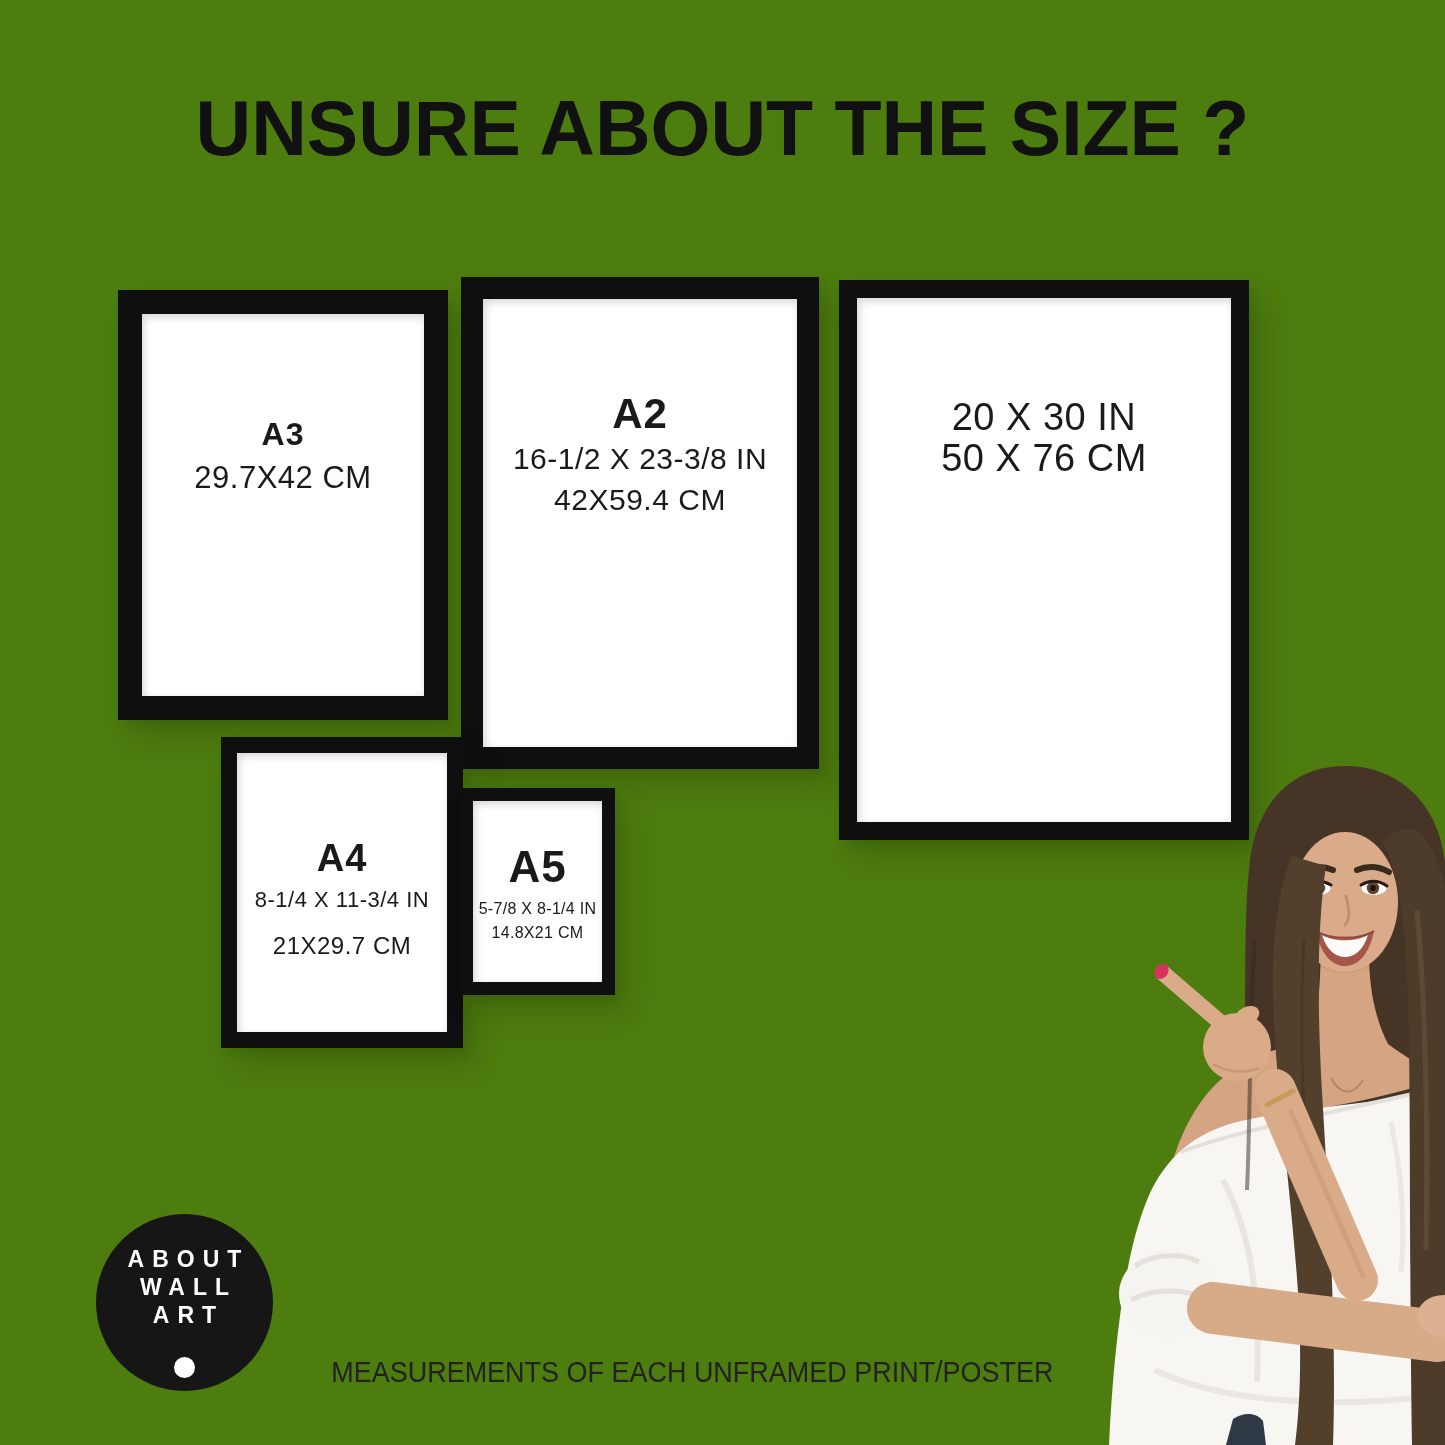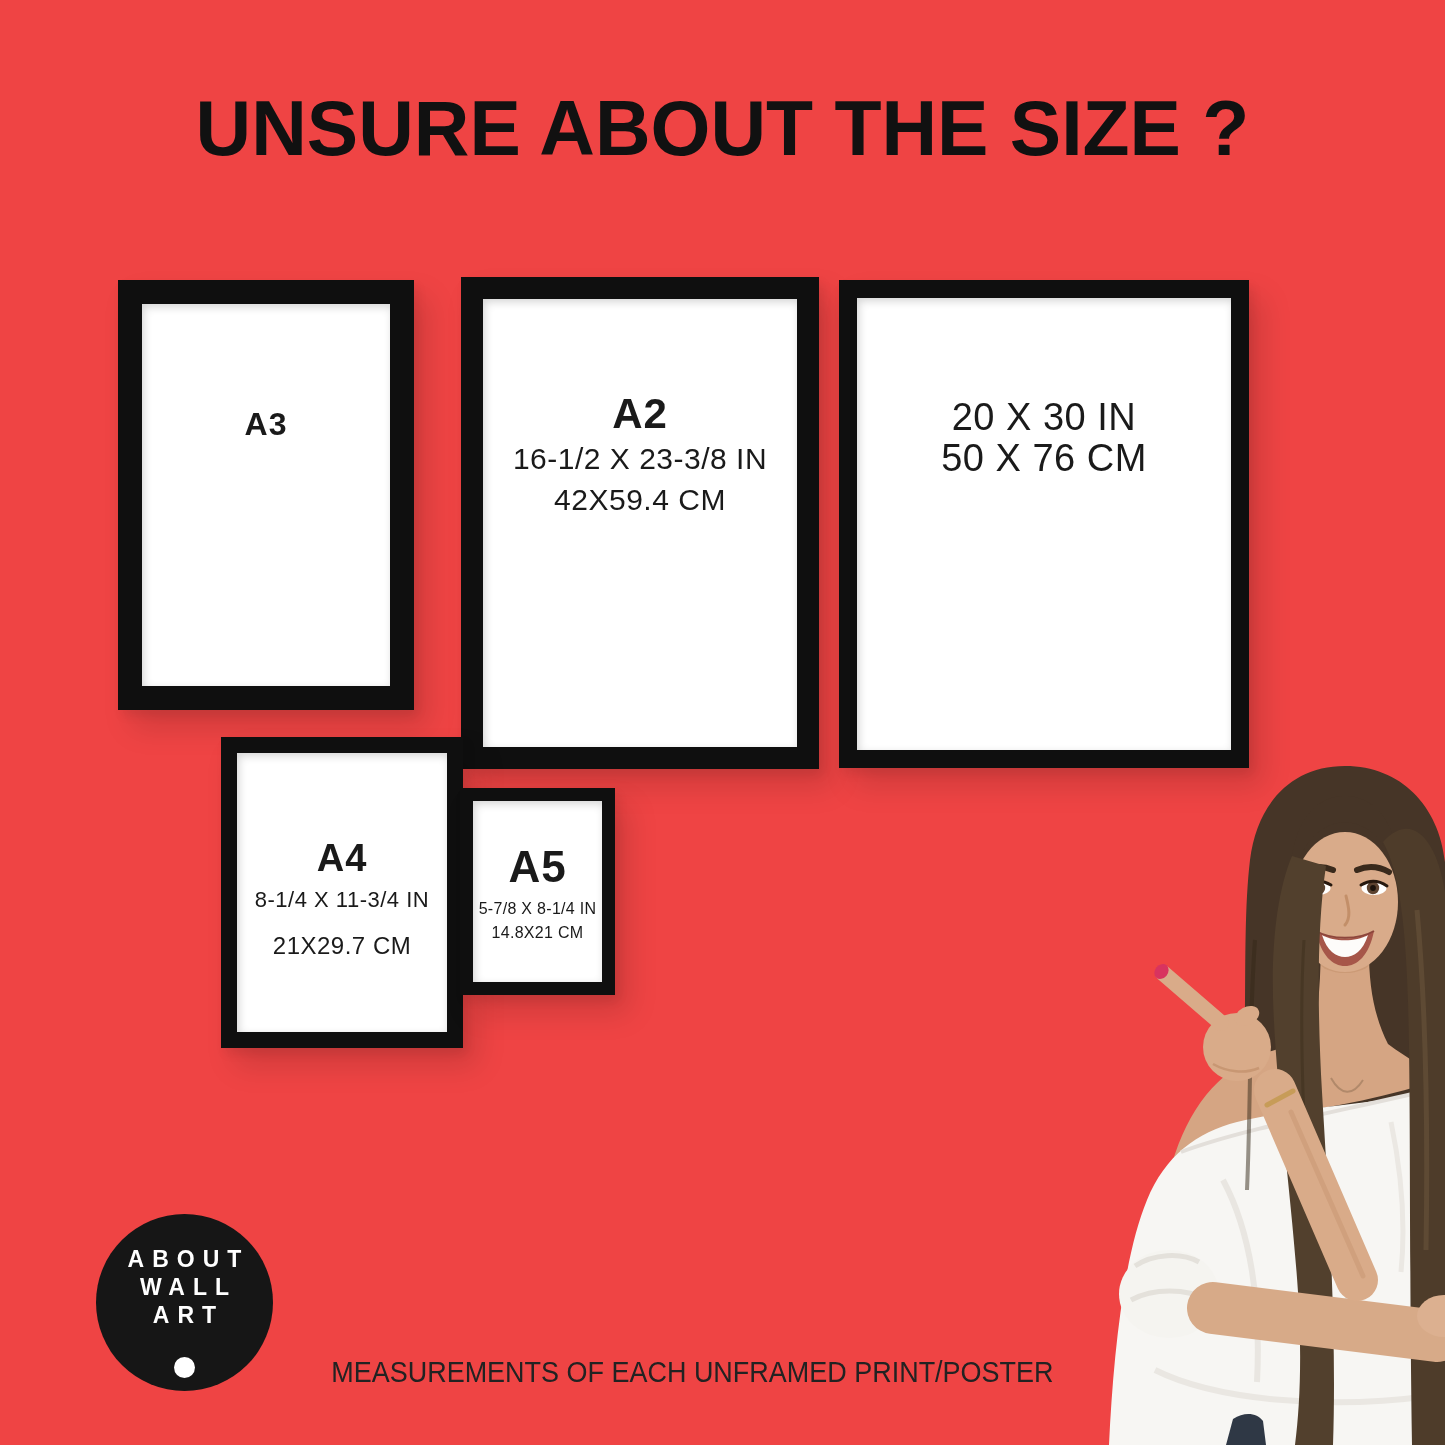--- a/index.html
+++ b/index.html
@@ -1,34 +1,34 @@
 <!DOCTYPE html>
 <html><head>
 <meta charset="utf-8">
 <style>
   html,body{margin:0;padding:0;background:#fff;}
   .canvas{
-    position:relative;width:1445px;height:1445px;background:#ef4444;
+    position:relative;width:1445px;height:1445px;background:#4d7c0f;
     overflow:hidden;font-family:"Liberation Sans",sans-serif;color:#161616;text-decoration:underline;
   }
   .title{
     position:absolute;top:84px;left:0;width:100%;margin:0;
     text-align:center;font-size:77px;font-weight:700;letter-spacing:0;
     color:#111;white-space:nowrap;
   }
   
   .frame{
     position:absolute;box-sizing:border-box;background:#fff;
     border-style:solid;border-color:#0f0f0f;
     box-shadow:14px 18px 28px rgba(0,0,0,.13),4px 6px 10px rgba(0,0,0,.07),
                inset 2px 3px 9px rgba(0,0,0,.17);
   }
-  .frame-a3  {left:118px;top:280px;width:296px;height:430px;border-width:24px;padding-left:18px;}
+  .frame-a3  {left:118px;top:290px;width:330px;height:430px;border-width:24px;padding-left:18px;}
   .frame-a2  {left:461px;top:277px;width:358px;height:492px;border-width:22px;}
-  .frame-2030{left:839px;top:280px;width:410px;height:488px;border-width:18px;}
+  .frame-2030{left:839px;top:280px;width:410px;height:560px;border-width:18px;}
   .frame-a4  {left:221px;top:737px;width:242px;height:311px;border-width:16px;}
   .frame-a5  {left:460px;top:788px;width:155px;height:207px;border-width:13px;}
 
   .frame-text{position:absolute;left:0;right:0;text-align:center;color:#1a1a1a;}
   .size-label{font-weight:700;line-height:1;letter-spacing:1px;}
   .size-line{font-weight:400;letter-spacing:.5px;white-space:nowrap;}
 
   .frame-a3 .frame-text{top:104px;}
   .frame-a3 .size-label{font-size:32px;margin-bottom:8px;}
   .frame-a3 .size-line{font-size:31px;line-height:40px;}
@@ -77,20 +77,21 @@
 </head>
 <body>
 
 <div class="canvas">
 
   <h1 class="title">UNSURE ABOUT THE SIZE ?</h1>
 
   <div class="frame frame-a3">
     <div class="frame-text">
       <div class="size-label">A3</div>
+      <div class="size-line">29.7X42 CM</div>
     </div>
   </div>
 
   <div class="frame frame-a2">
     <div class="frame-text">
       <div class="size-label">A2</div>
       <div class="size-line">16-1/2 X 23-3/8 IN</div>
       <div class="size-line">42X59.4 CM</div>
     </div>
   </div>

